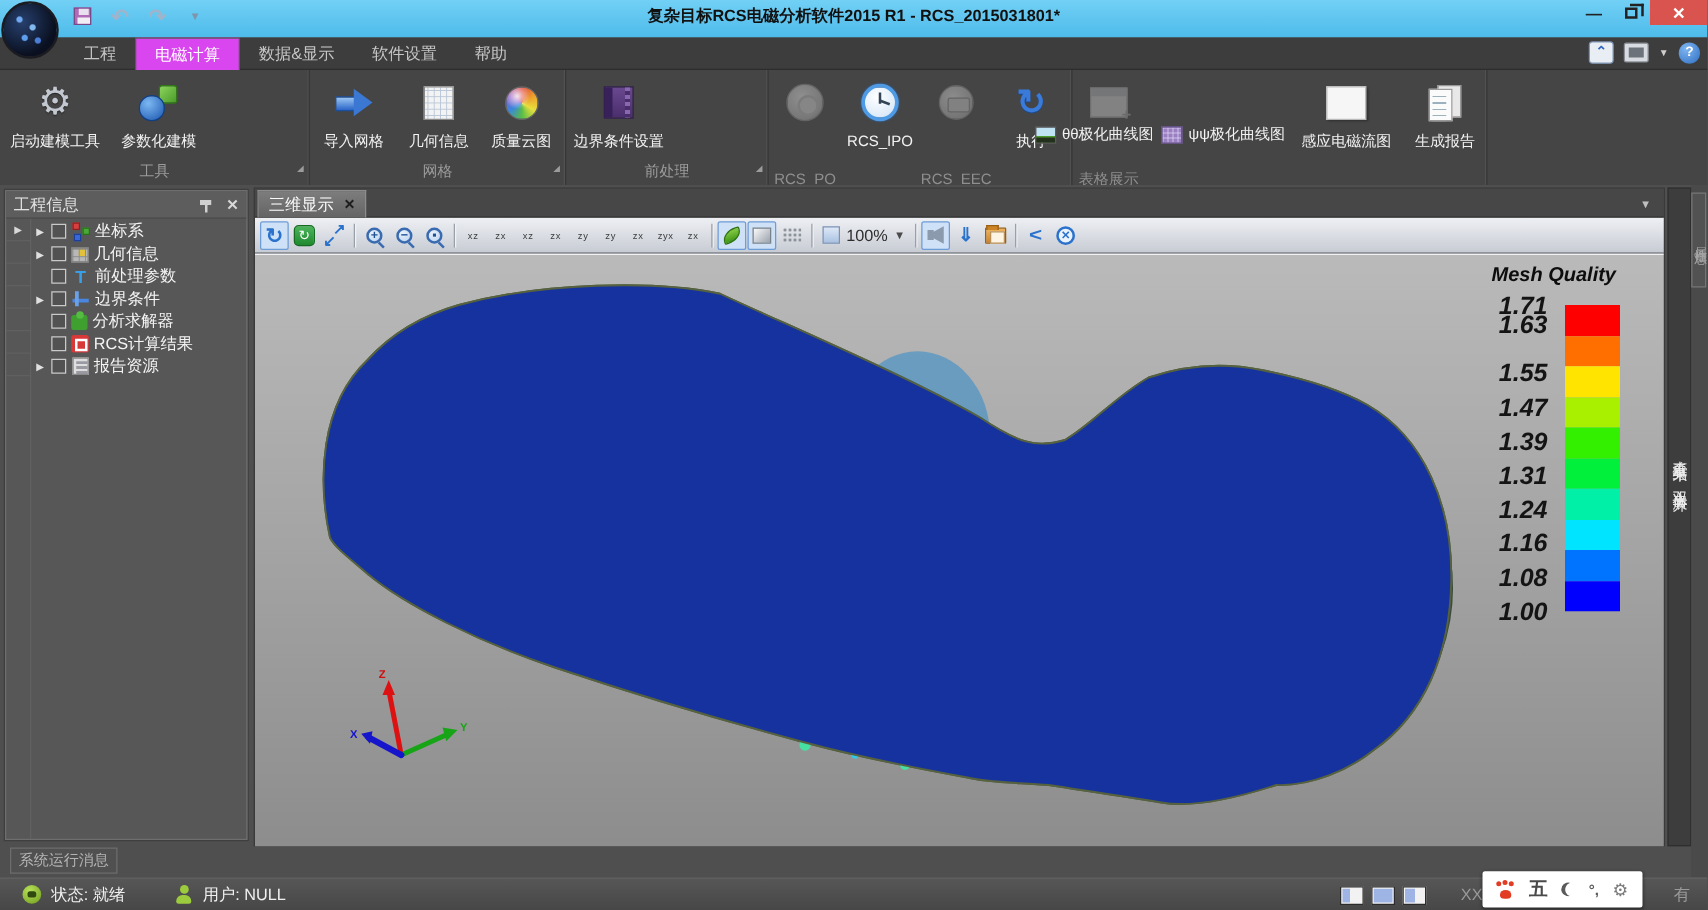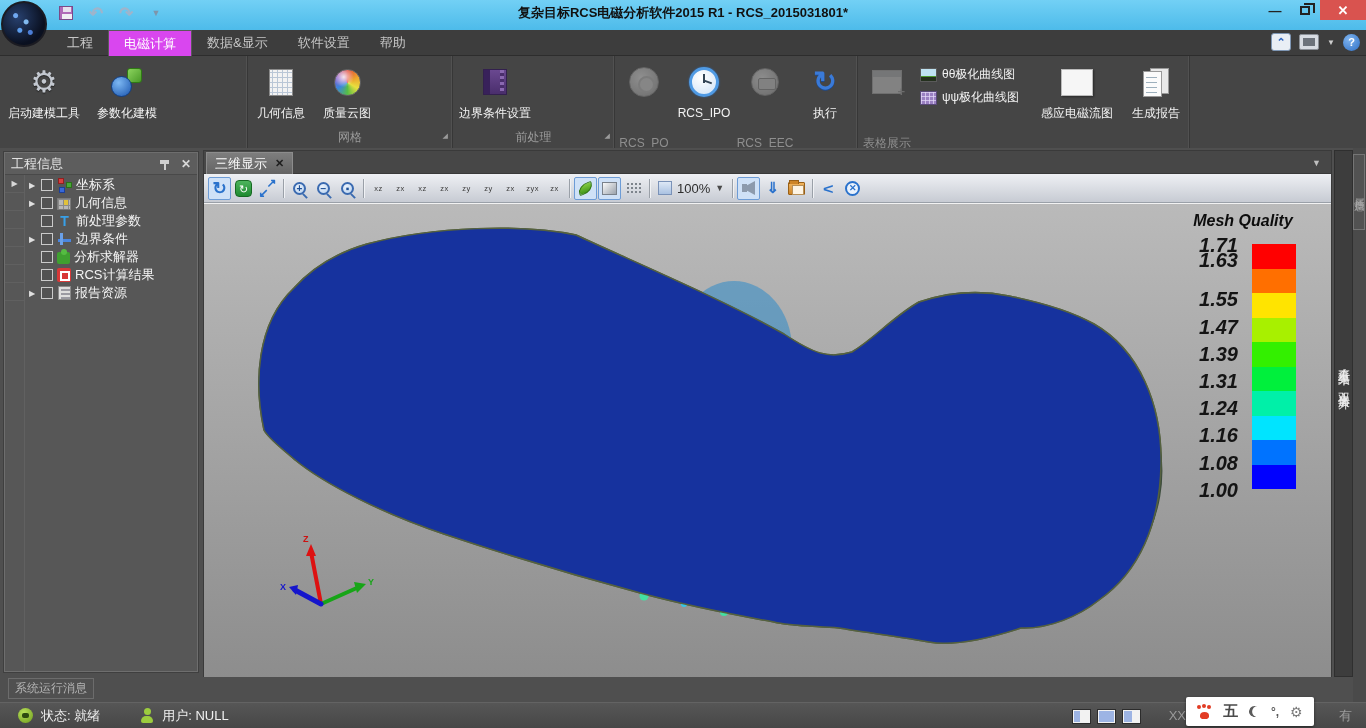--- a/index.html
+++ b/index.html
@@ -55,21 +55,21 @@
     display:flex; flex-direction:column; }
   .rgroup-body { flex:1; display:flex; align-items:flex-start; padding-top:4px; }
   .rgroup-label { height:18px; text-align:center; font-size:12px; color:#9b9b9b; line-height:15px; position:relative; }
   .rgroup-label .corner { position:absolute; right:4px; bottom:5px; font-size:7px; color:#9b9b9b; }
   .rbtn { display:flex; flex-direction:column; align-items:center; padding-top:2px; }
   .rbtn .ric { height:40px; display:flex; align-items:center; justify-content:center; }
   .rbtn .rlb { font-size:12px; color:#f2f2f2; white-space:nowrap; line-height:14px; margin-top:4px; }
   .rbtn.disabled .rlb { color:#8e8e8e;margin-top:34px; }
   .rbtn.disabled .ric { opacity:.45; filter:grayscale(.8); }
   .rsep { width:1px; background:#383838; box-shadow:1px 0 0 #525252; margin:6px 2px 14px 2px; }
-  .small-col { display:flex; flex-direction:column; justify-content:flex-end; gap:6px; padding:6px 4px 0 4px; }
+  .small-col { display:flex; flex-direction:row; justify-content:flex-end; gap:6px; padding:6px 4px 0 4px;margin-top:33px; }
   .sbtn { display:flex; align-items:center; gap:5px; }
   .sbtn .slb { font-size:12px; color:#f2f2f2; white-space:nowrap; }
 
   
   .ic-gear { font-size:30px; color:#c3c8d0; line-height:1; text-shadow:0 1px 1px #222; }
   .ic-param { position:relative; width:32px; height:30px; }
   .ic-param .grn { position:absolute; right:1px; top:1px; width:15px; height:15px; border-radius:3px;
     background:linear-gradient(135deg,#8cd45e,#4a9a28); border:1px solid #2f7a14; }
   .ic-param .blu { position:absolute; left:0; bottom:0; width:21px; height:21px; border-radius:50%;
     background:radial-gradient(circle at 35% 30%, #7cb7f2, #1a55ae); border:1px solid #113f86; }
@@ -328,24 +328,31 @@
         <div class="rbtn" style="width:78px">
           <div class="ric">
               <span class="ic-param">
                 <span class="grn"></span>
                 <span class="blu"></span>
               </span>
             </div>
           <span class="rlb">参数化建模</span>
         </div>
       </div>
+      <div class="rgroup-label"><span>工具</span><span class="corner">◢</span></div>
     </div>
 
     <div class="rgroup" style="width:205px">
       <div class="rgroup-body">
+        <div class="rbtn" style="width:70px">
+          <div class="ric">
+              <span class="ic-arrow-right"></span>
+            </div>
+          <span class="rlb">导入网格</span>
+        </div>
         <div class="rbtn" style="width:66px">
           <div class="ric">
               <span class="ic-qcheck"></span>
             </div>
           <span class="rlb">几何信息</span>
         </div>
         <div class="rbtn" style="width:66px">
           <div class="ric">
               <span class="ic-qcloud"></span>
             </div>

